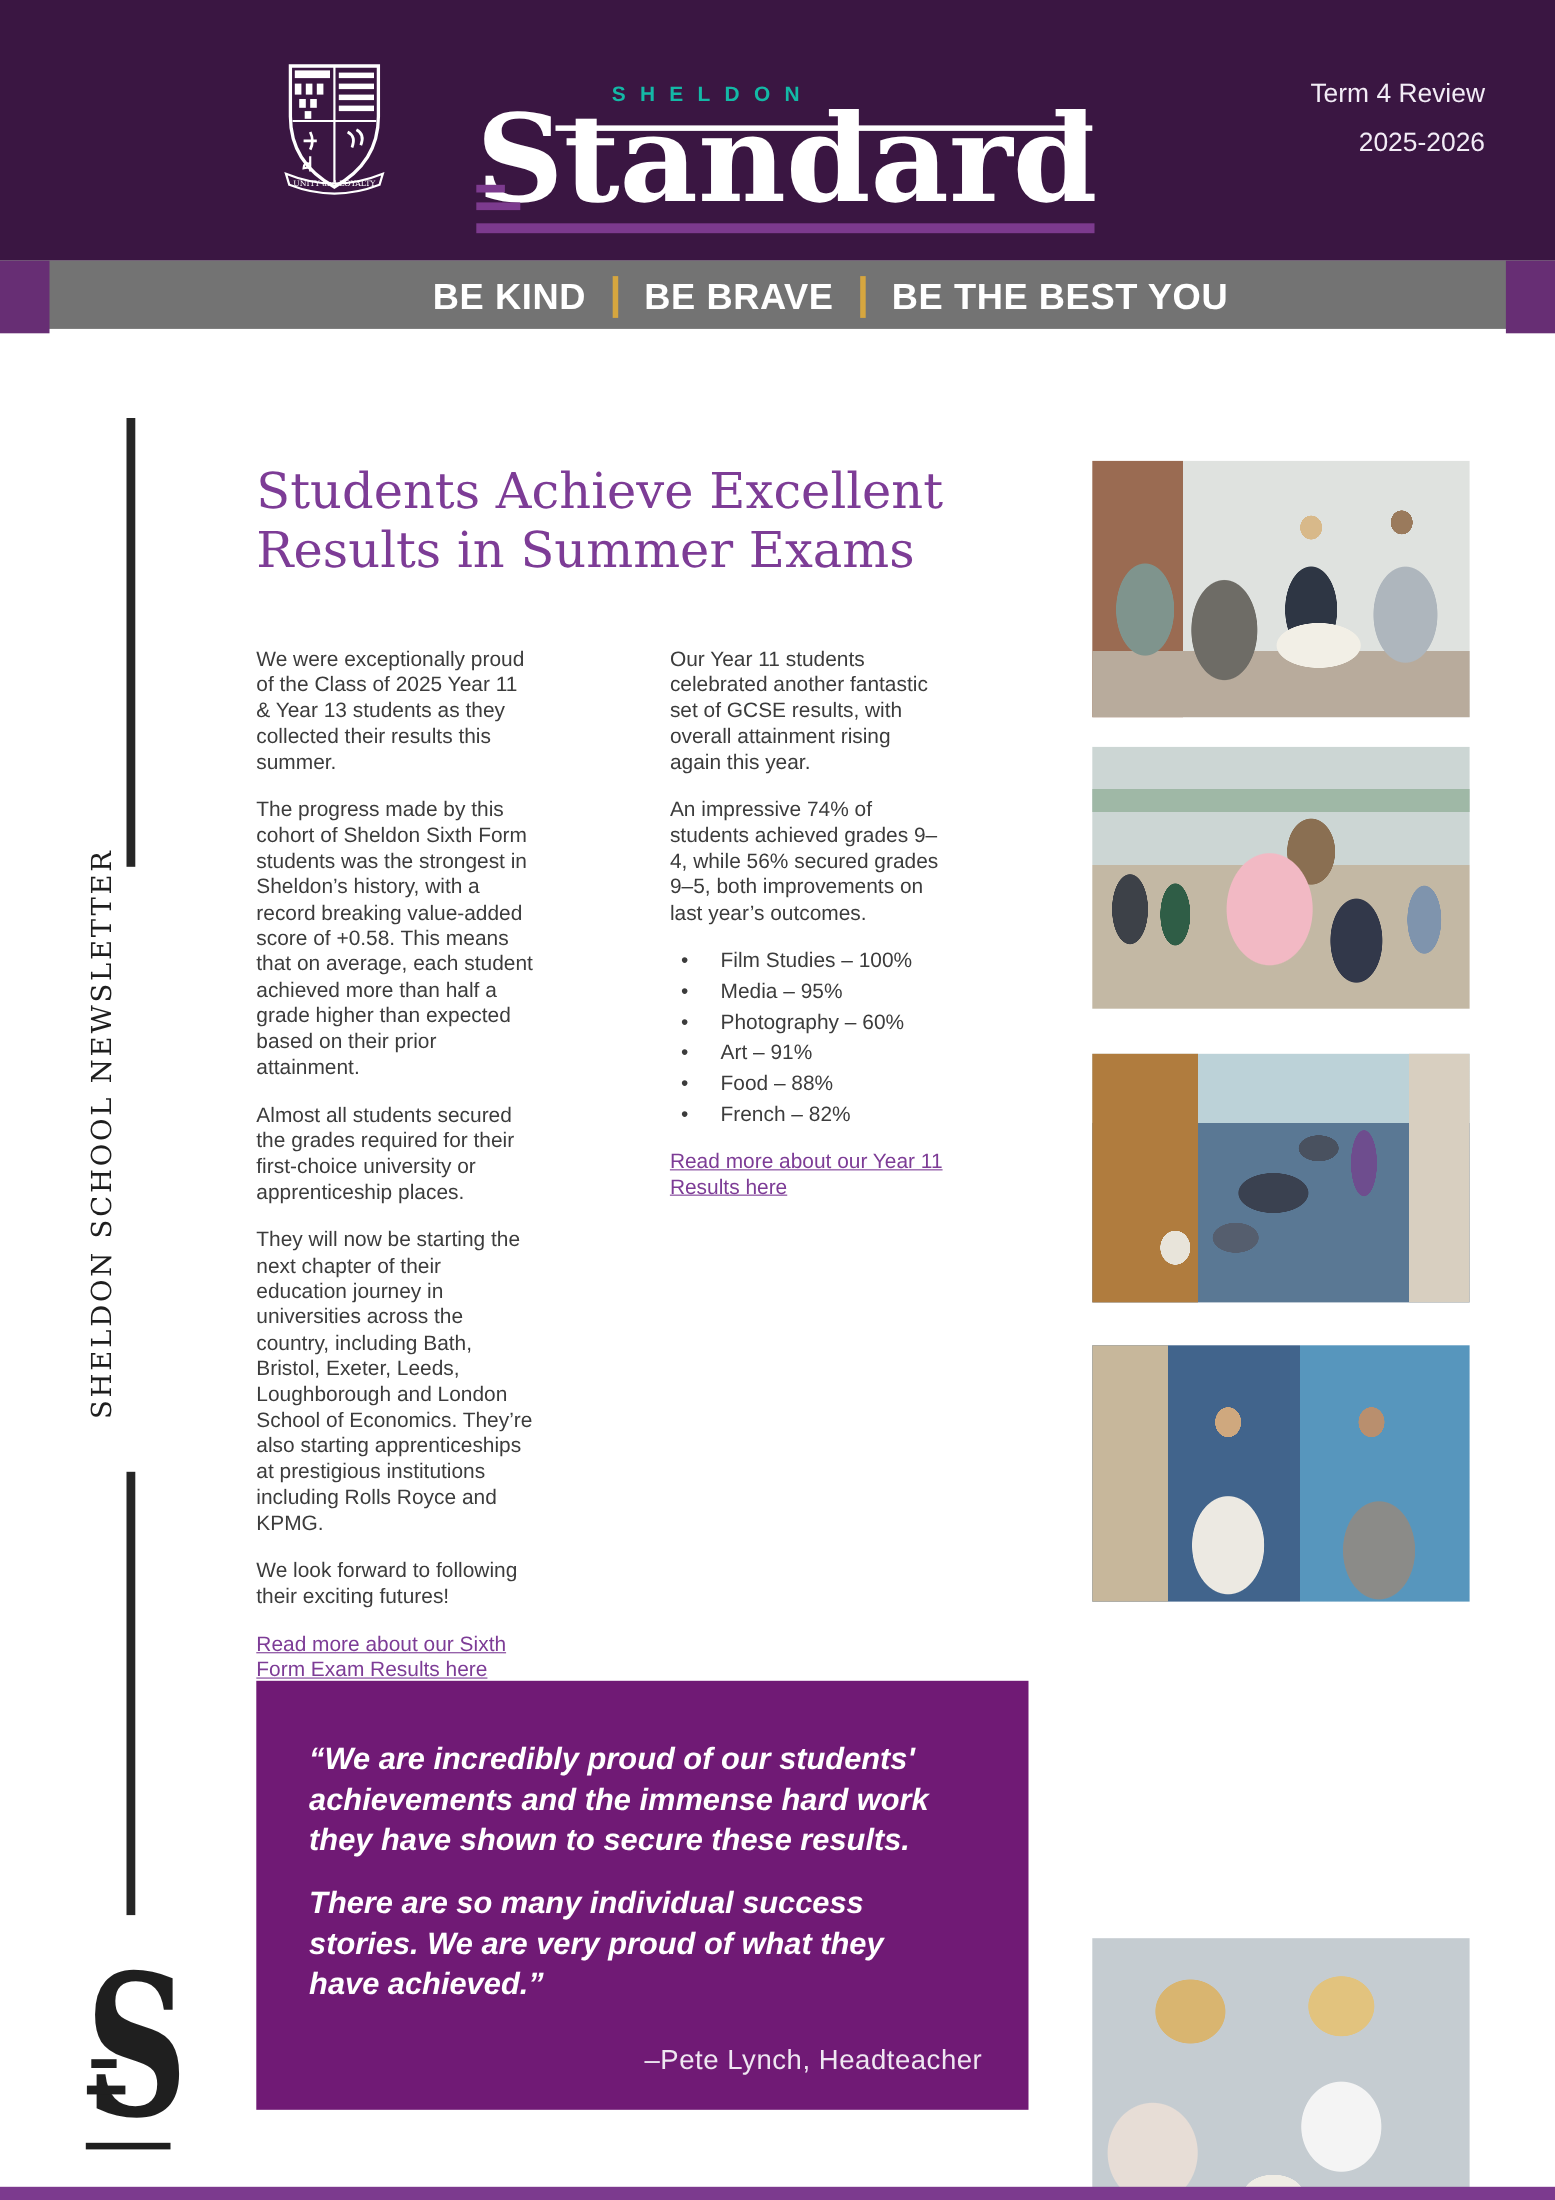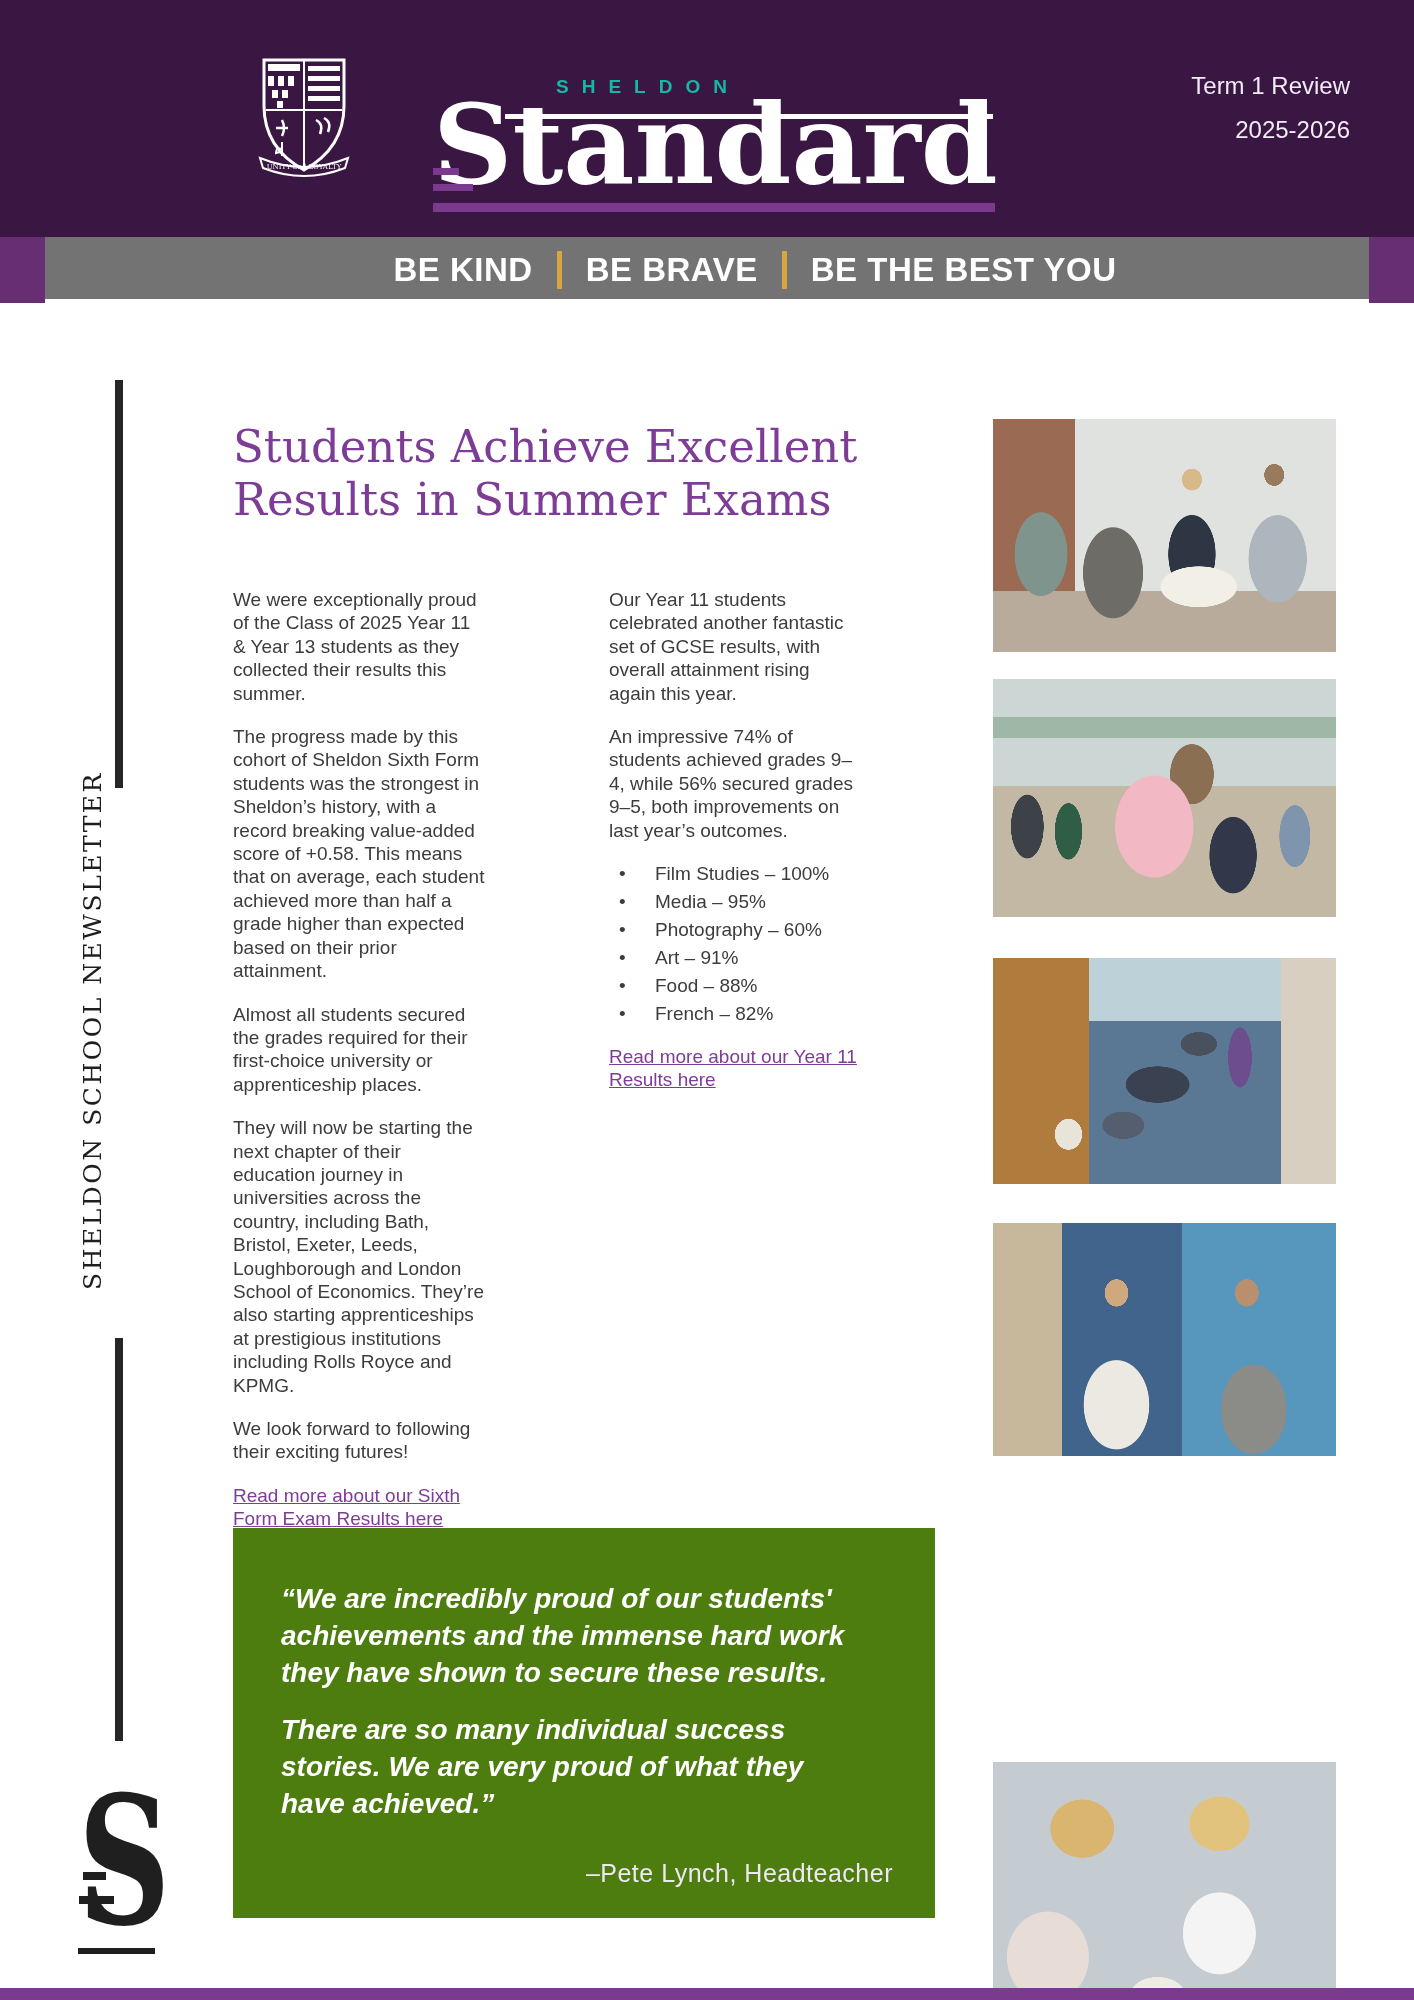--- a/index.html
+++ b/index.html
@@ -49,21 +49,21 @@
   .col{position:absolute;top:588px;width:252px;font-size:19px;line-height:23.4px;color:#3C3C3C;}
   .col1{left:233px;}
   .col2{left:609px;}
   .para{margin:0 0 20px 0;}
   .bullets{margin:2px 0 20px 0;}
   .bullet-item{position:relative;padding-left:46px;margin-bottom:4.5px;}
   .bullet-item::before{content:"\2022";position:absolute;left:10px;top:0;}
   .read-link{color:#7D3C96;text-decoration:underline;cursor:pointer;}
 
   
-  .quote-box{position:absolute;left:233px;top:1528px;width:702px;height:390px;background:#4d7c0f;
+  .quote-box{position:absolute;left:233px;top:1528px;width:702px;height:390px;background:#701a75;
     box-sizing:border-box;padding:52px 90px 0 48px;}
   .quote-p{color:#fff;font-weight:700;font-style:italic;font-size:28px;line-height:37px;margin:0;}
   .quote-p2{margin-top:20px;}
   .quote-attr{position:absolute;right:42px;bottom:30px;color:#EFE7F2;font-size:25px;
     font-weight:400;letter-spacing:.5px;}
 
   
   .photo{position:absolute;left:993px;width:343px;}
   .photo-1{top:419px;height:233px;background:
     radial-gradient(90px 48px at 60% 72%,#f2efe6 0 42%,transparent 43%),
@@ -151,21 +151,21 @@
       <path d="M8 104 q44 18 88 0 l-3 10 q-41 16 -82 0 Z" fill="none" stroke="#fff" stroke-width="2"></path>
       <text x="52" y="115" text-anchor="middle" font-size="7" fill="#fff" font-family="DejaVu Serif,serif">UNITY and LOYALTY</text>
     </svg>
     <div class="mast-line"></div>
     <div class="mast-sheldon">SHELDON</div>
     <div class="mast-title">Standard</div>
     <div class="mast-dash1"></div>
     <div class="mast-dash2"></div>
     <div class="mast-rule"></div>
     <div class="issue">
-      <div>Term 1 Review</div>
+      <div>Term 4 Review</div>
       <div class="yr">2025-2026</div>
     </div>
   </div>
 
   <div class="band">
     <div class="band-cap-l"></div>
     <div class="band-cap-r"></div>
     <div class="band-inner">
       <span class="band-item">BE KIND</span>
       <span class="band-sep"></span>

